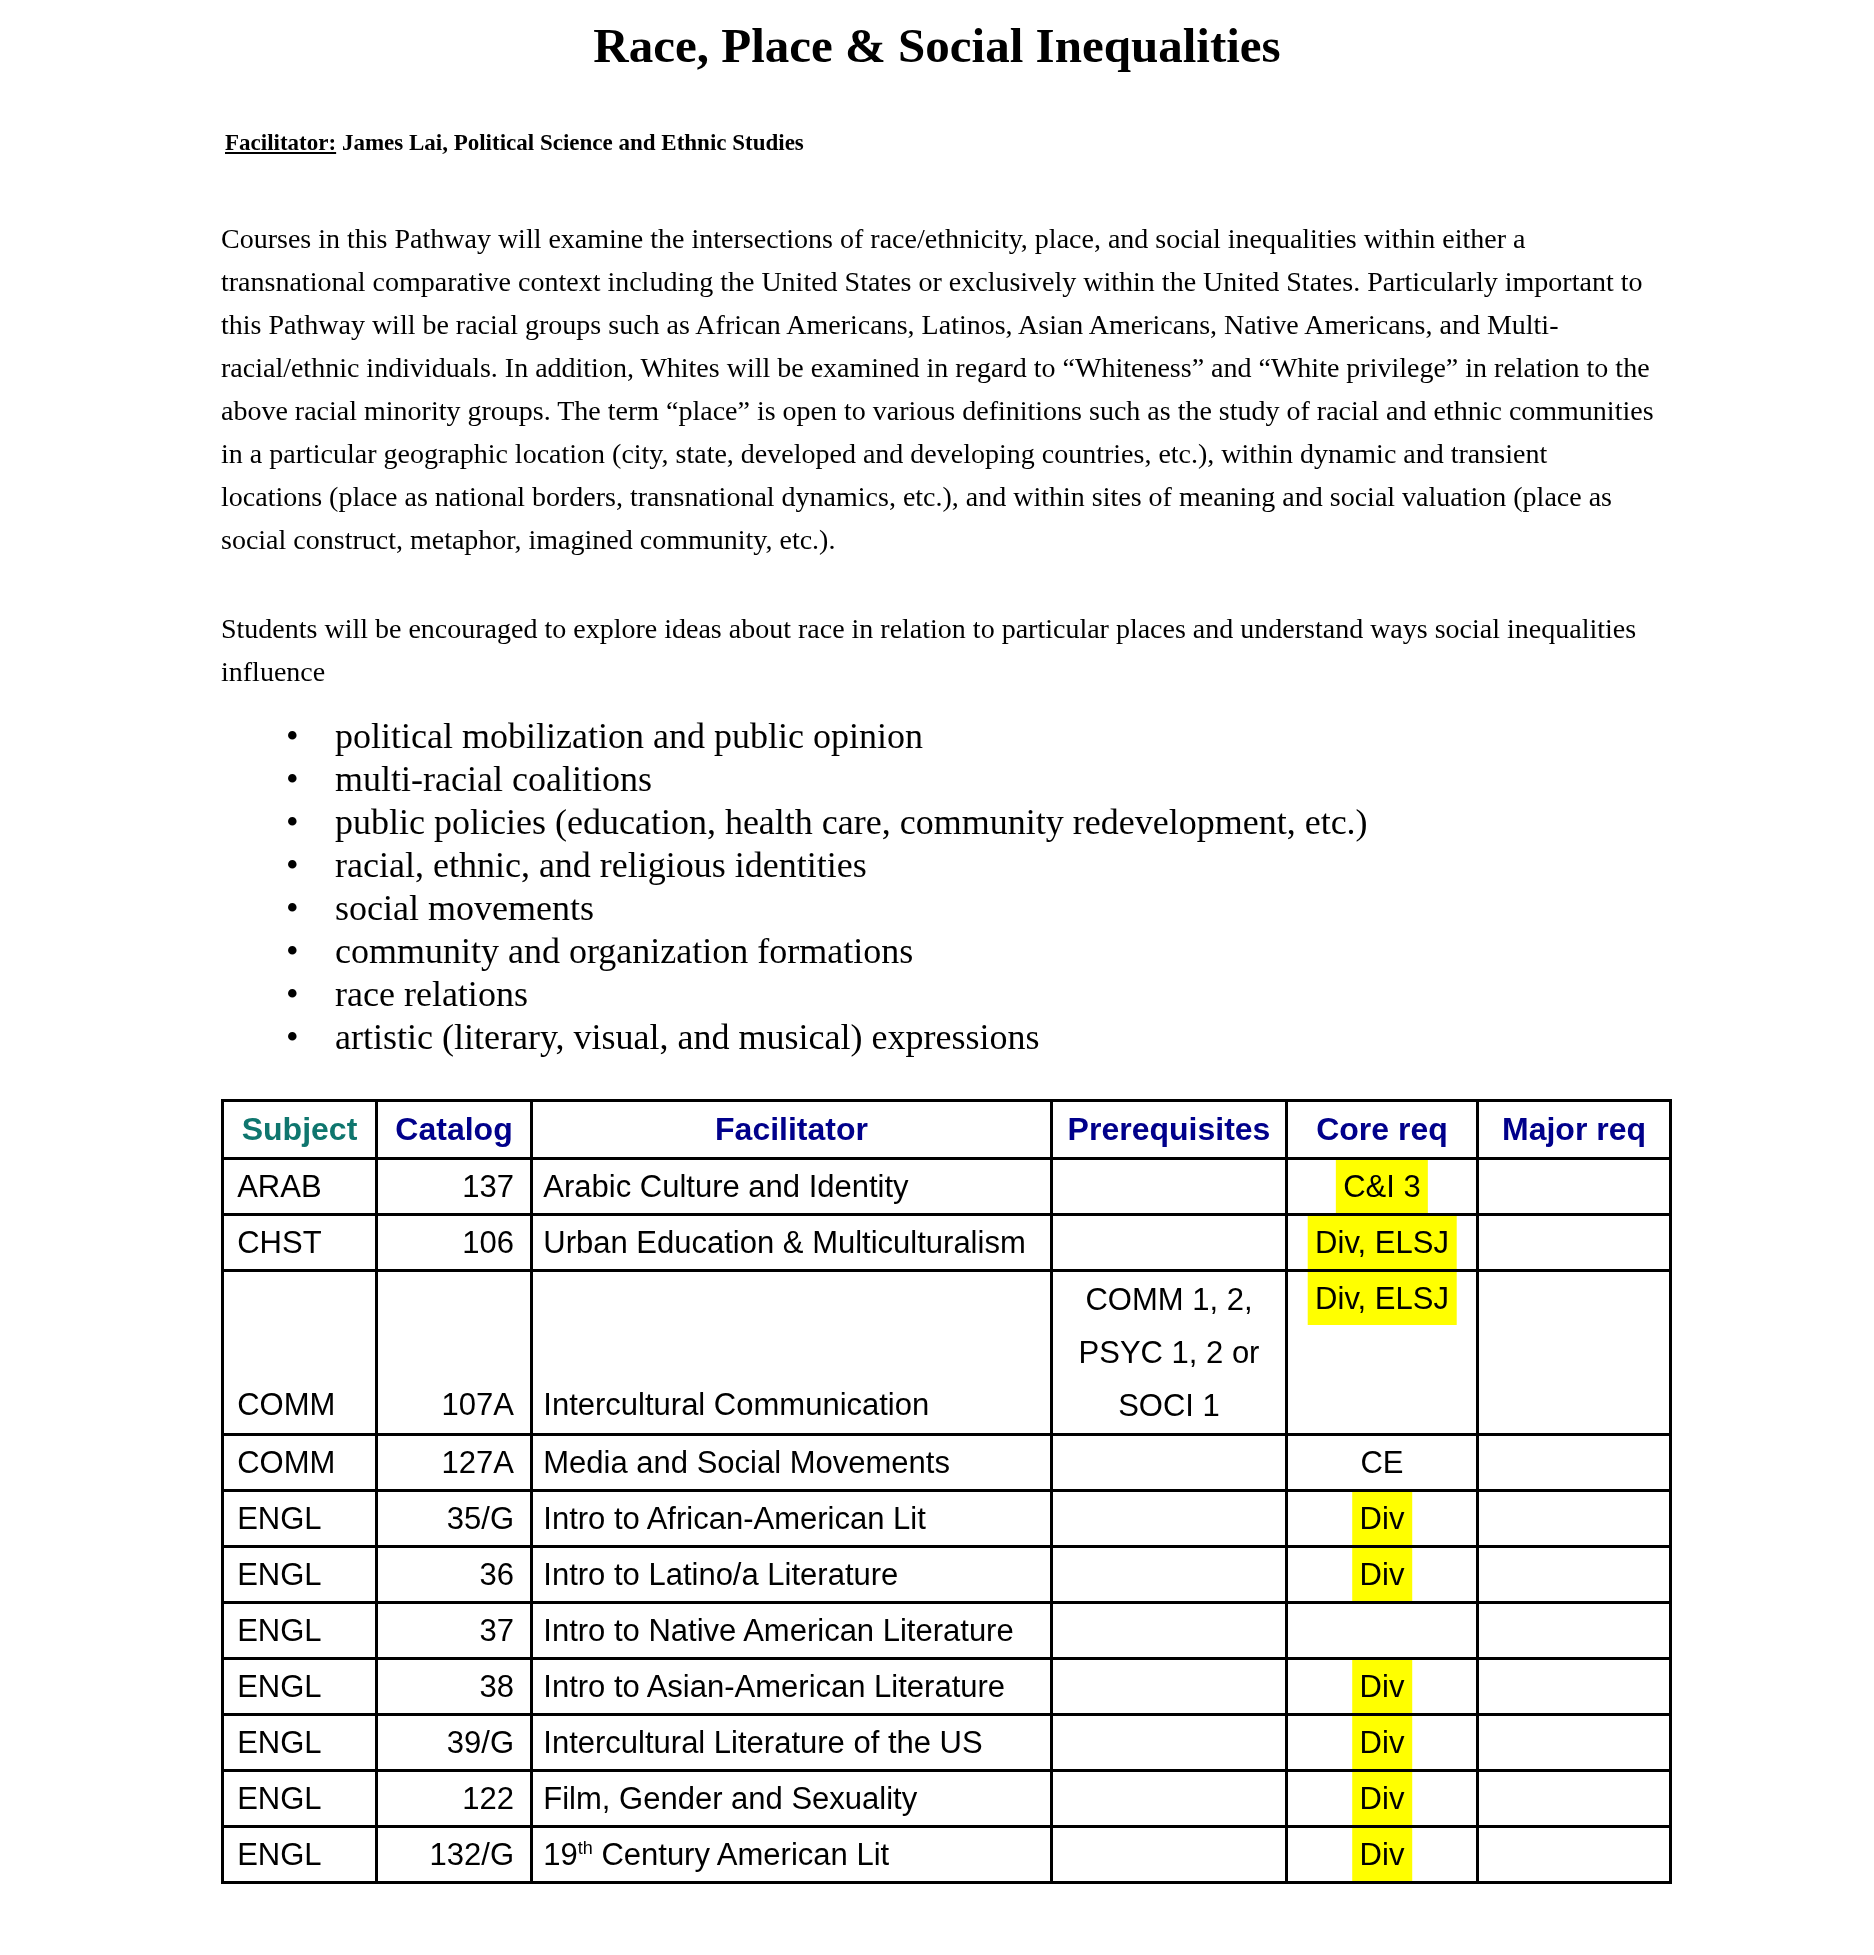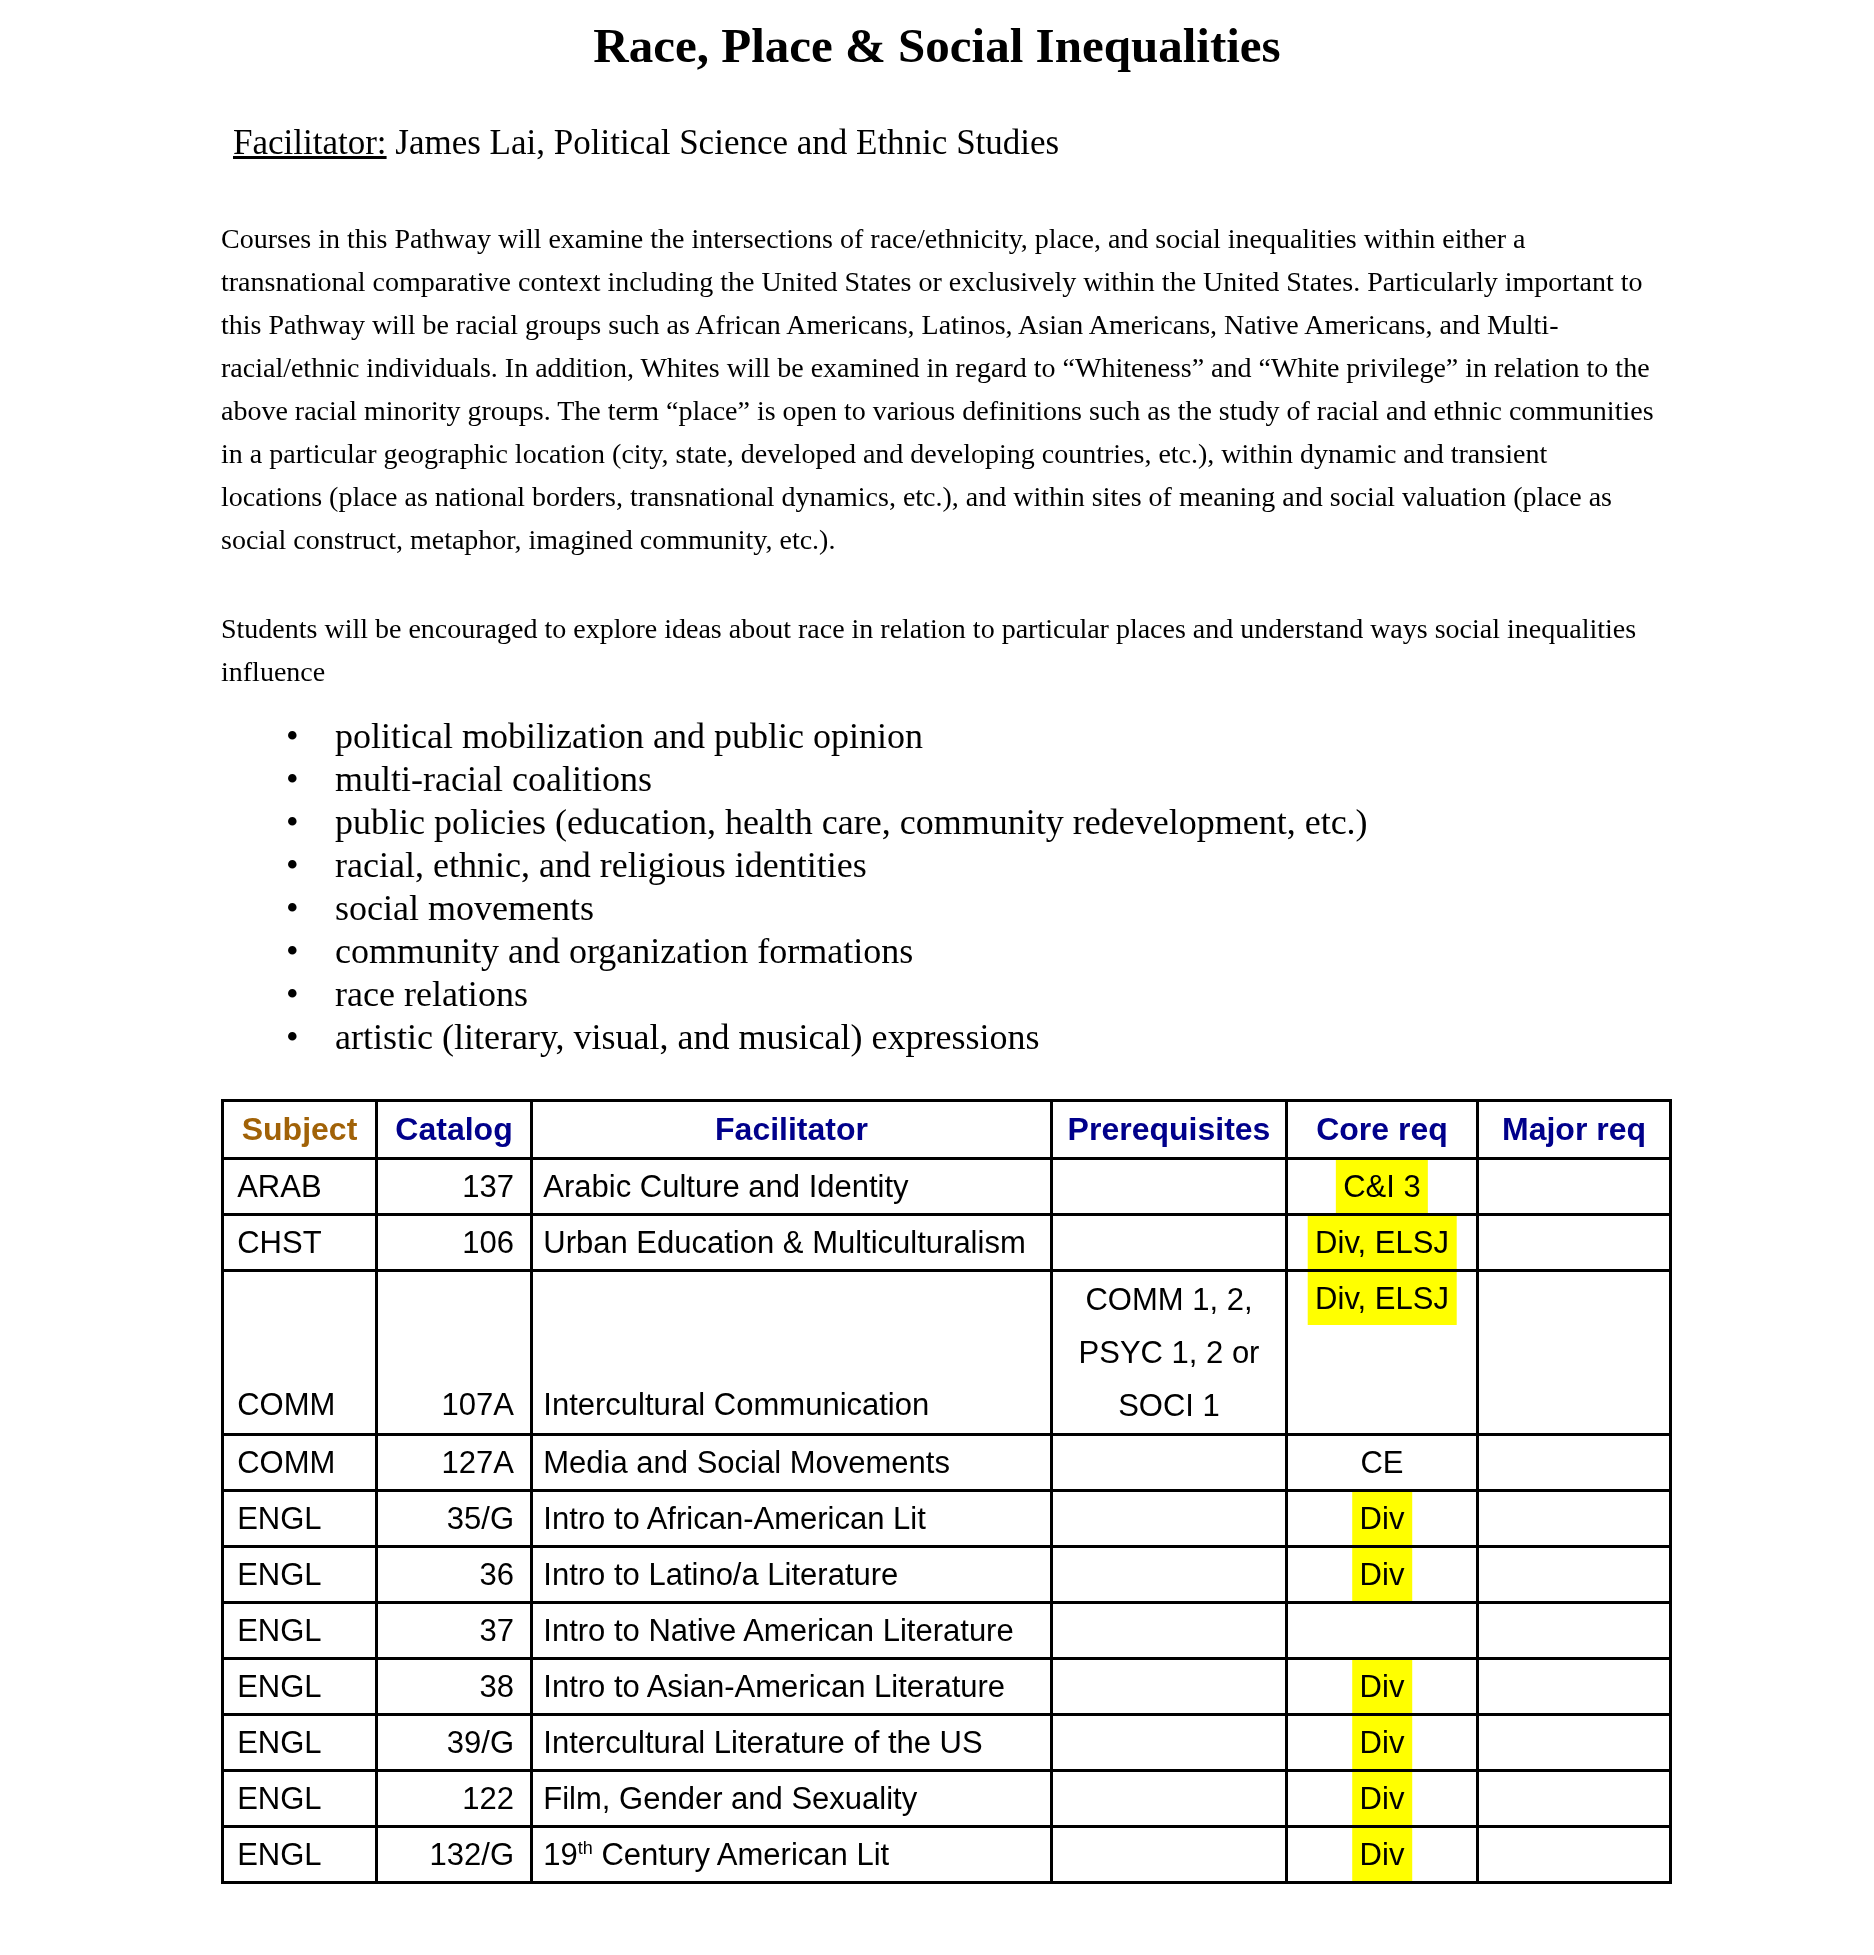--- a/index.html
+++ b/index.html
@@ -20,24 +20,24 @@
   }
   .title {
     margin: 0;
     text-align: center;
     font-size: 49px;
     line-height: 59px;
     font-weight: bold;
     font-family: "Liberation Serif", "DejaVu Serif", serif;
   }
   .facilitator {
-    margin: 46px 0 0 12px;
-    font-size: 35px;
+    margin: 46px 0 0 4px;
+    font-size: 23px;
     line-height: 43px;
-    font-weight: normal;
+    font-weight: bold;
   }
   .facilitator .u { text-decoration: underline; }
   .para {
     margin: 53px 0 0 0;
     font-size: 28px;
     line-height: 43px;
     width: 1433px;
     text-align: left;
   }
   .para.second { margin-top: 46px; }
@@ -142,21 +142,21 @@
     <colgroup>
       <col style="width:154px">
       <col style="width:155px">
       <col style="width:520px">
       <col style="width:235px">
       <col style="width:191px">
       <col style="width:193px">
     </colgroup>
     <thead>
       <tr id="header-row">
-          <th style="color: #a16207;">Subject</th>
+          <th style="color: #0f766e;">Subject</th>
           <th style="color: rgb(0, 0, 139); margin-left: 39px;">Catalog</th>
           <th style="color: rgb(0, 0, 139);">Facilitator</th>
           <th style="color: rgb(0, 0, 139);">Prerequisites</th>
           <th style="color: rgb(0, 0, 139);">Core req</th>
           <th style="color: rgb(0, 0, 139);">Major req</th>
         </tr>
     </thead>
     <tbody id="course-rows">
         <tr>
           <td class="c-subject">ARAB</td>

